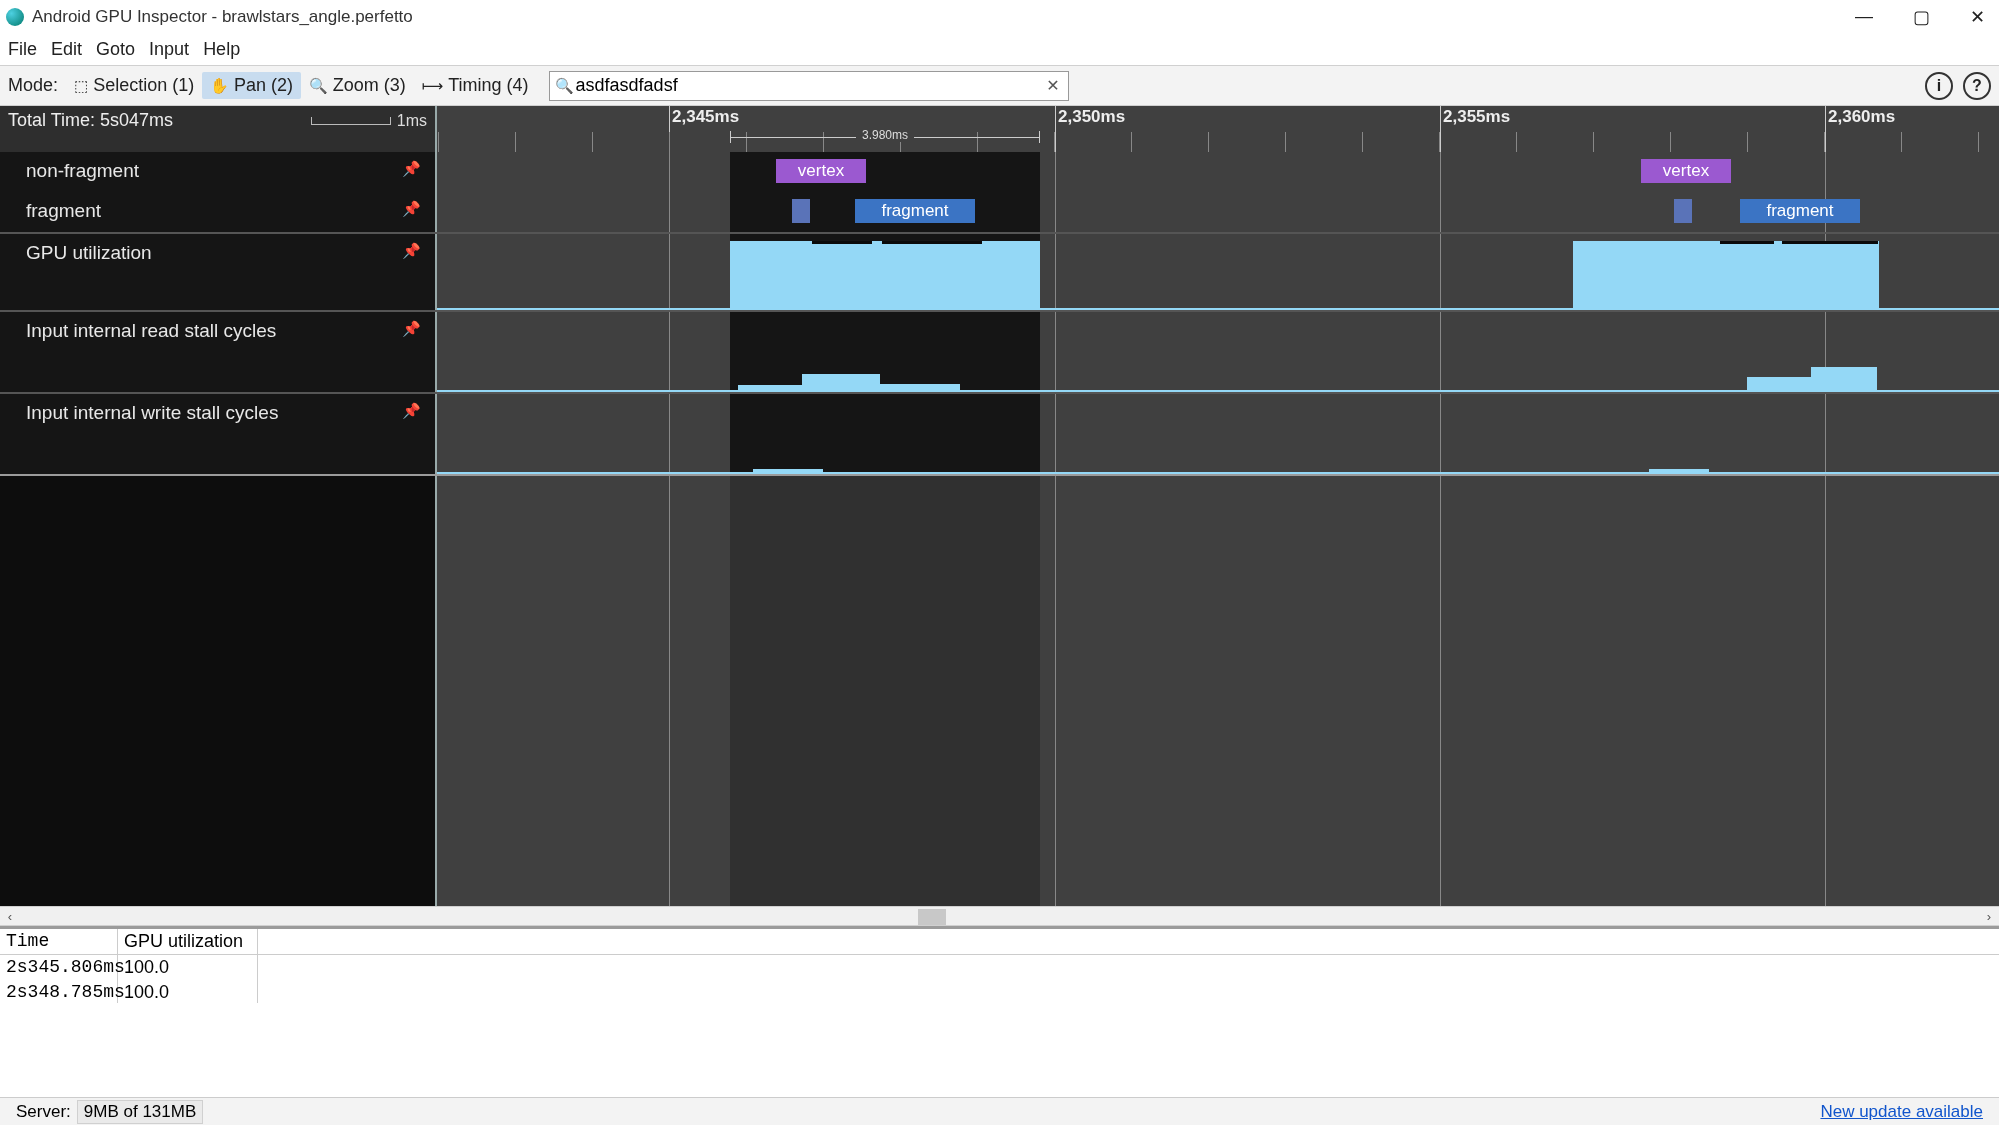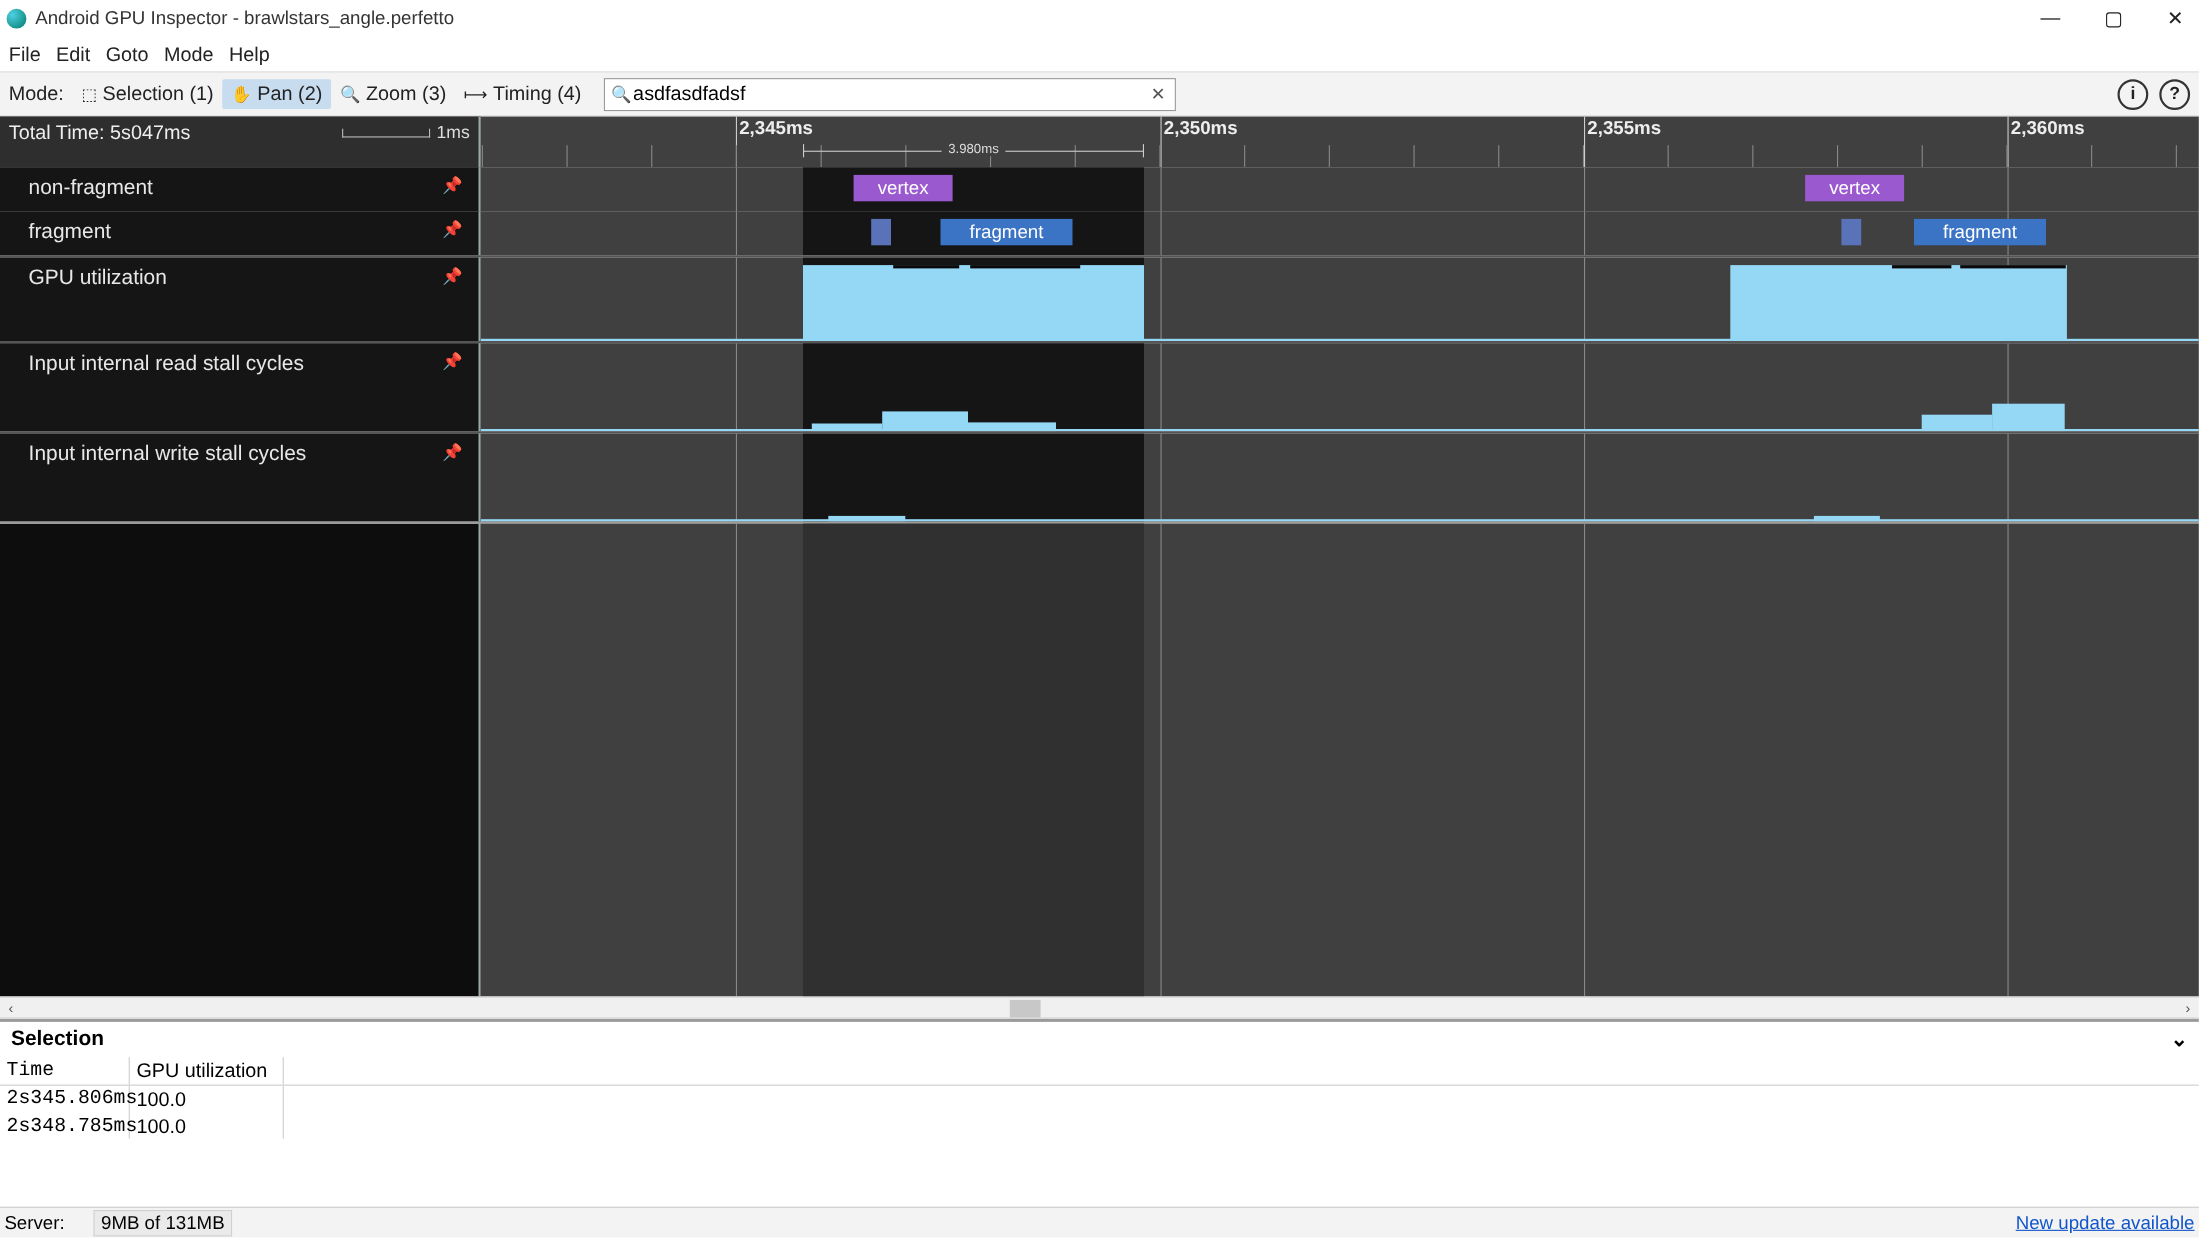--- a/index.html
+++ b/index.html
@@ -74,21 +74,21 @@
 .sel-panel { padding: 0; border-top: 3px solid #9b9b9b; }
 .sel-header { display:flex; align-items:center; justify-content:space-between; padding:4px 10px; font-size:19px; font-weight:600; }
 .sel-table { font-size:18px; }
 .sel-table .hdrrow, .sel-table .drow { display:flex; }
 .sel-table .c1 { width:118px; padding:2px 6px; border-right:1px solid #ccc;font-family:Liberation Mono, monospace;}
 .sel-table .c2 { width:140px; padding:2px 6px; border-right:1px solid #ccc;}
 .sel-table .hdrrow { border-bottom:1px solid #ccc; }
 .sel-clip { height: 74px; overflow:hidden; }
 
 
-.statusbar { position:absolute; bottom:0; left:0; right:0; height:28px; background:#f3f3f3; border-top:1px solid #ccc; display:flex; align-items:center; font-size:17px; padding:0 4px;gap:20px; }
+.statusbar { position:absolute; bottom:0; left:0; right:0; height:28px; background:#f3f3f3; border-top:1px solid #ccc; display:flex; align-items:center; font-size:17px; padding:0 16px; }
 .statusbar .mem { margin-left:6px; padding:1px 6px; background:#eaeaea; border:1px solid #d0d0d0;}
 .statusbar .update { margin-left:auto; color:#1155cc; text-decoration:underline; }
 
 .flex-spacer{flex:1;}
 </style>
 </head>
 <body>
 
 <div class="titlebar">
   <div class="app-icon"></div>
@@ -97,21 +97,21 @@
     <span>—</span>
     <span>▢</span>
     <span>✕</span>
   </div>
 </div>
 
 <div class="menubar">
   <span>File</span>
   <span>Edit</span>
   <span>Goto</span>
-  <span>Mode</span>
+  <span>Input</span>
   <span>Help</span>
 </div>
 
 <div class="toolbar">
   <span class="mode-label">Mode:</span>
   <span class="mode-btn">
     <span class="mode-icon">⬚</span>
     <span>Selection (1)</span>
   </span>
   <span class="mode-btn active">
@@ -294,24 +294,20 @@
 </div>
 
 <div class="hscroll">
   <span class="arrow">‹</span>
   <div class="flex-spacer"></div>
   <span class="arrow">›</span>
   <div class="thumb" style="left:918px; width:28px"></div>
 </div>
 
 <div class="sel-panel">
-  <div class="sel-header">
-    <span>Selection</span>
-    <span>⌄</span>
-  </div>
   <div class="sel-clip">
     <div class="sel-table">
       <div class="hdrrow">
         <div class="c1">Time</div>
         <div class="c2">GPU utilization</div>
       </div>
       <div class="drow">
         <div class="c1">2s345.806ms</div>
         <div class="c2">100.0</div>
       </div>

